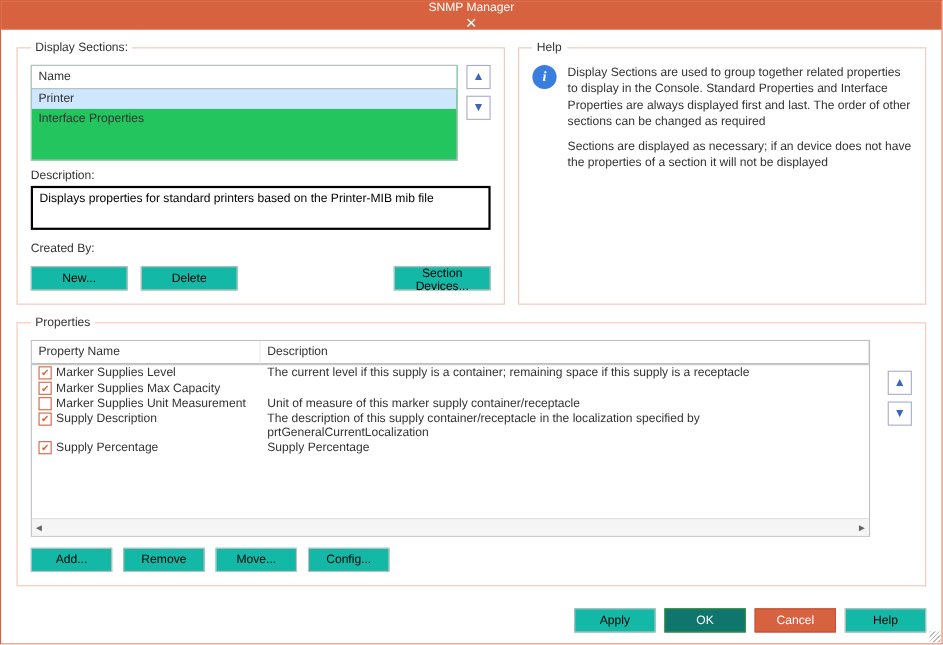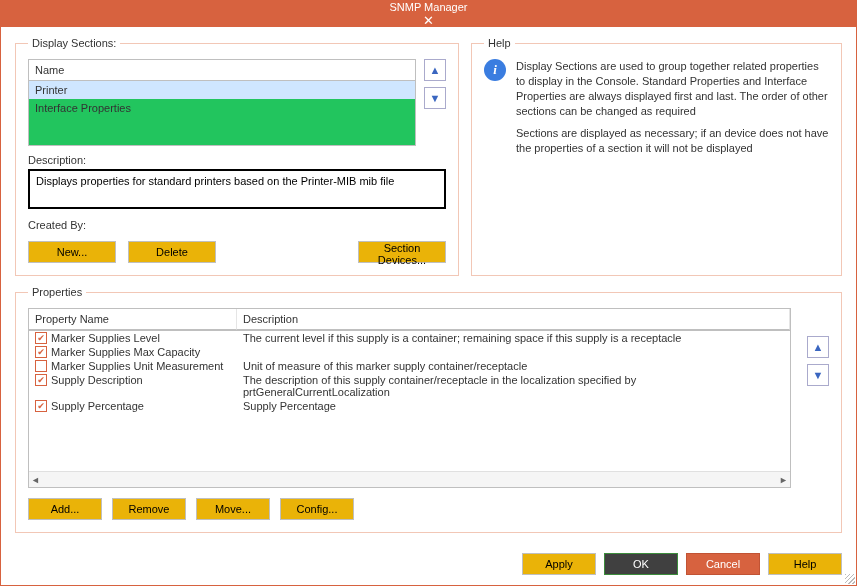--- a/index.html
+++ b/index.html
@@ -17,21 +17,21 @@
 .fs-props { flex: 1; min-height: 200px; display: flex; flex-direction: column; }
 .table-wrap { border: 1px solid #bfbfbf; background: #22c55e; }
 .th { background: #fff; border-bottom: 1px solid #bfbfbf; padding: 4px 6px; font-weight: normal; color: #333; }
 .section-list { height: 64px; overflow: auto; }
 .section-row { padding: 3px 6px; cursor: default; }
 .section-row.selected { background: #cfe6ff; }
 .arrow-col { display: flex; flex-direction: column; gap: 6px; margin-left: 8px; }
 .arrow-btn { width: 22px; height: 22px; border: 1px solid #aac; background: #fff; display: flex; align-items: center; justify-content: center; cursor: pointer; color: #3a66c0; font-size: 11px; }
 .label { font-size: 11px; color: #333; margin: 8px 0 3px; display: block; }
 .desc-box { width: 100%; height: 40px; border: 2px solid #000000; padding: 4px 6px; font-family: inherit; font-size: 11px; resize: none; overflow-y: scroll; }
-.btn { background: #eab308; border: 1px solid #bfbfbf; height: 22px; font-size: 11px; cursor: pointer; padding: 0 8px; }
+.btn { background: #14b8a6; border: 1px solid #bfbfbf; height: 22px; font-size: 11px; cursor: pointer; padding: 0 8px; }
 .btn-row-sections { display: flex; gap: 12px; margin-top: 10px; }
 .btn-row-sections .btn { width: 88px; }
 .btn-row-sections .spacer { flex: 1; }
 .help-body { display: flex; gap: 10px; }
 .help-icon { width: 22px; height: 22px; border-radius: 50%; background: #3a7de0; color: #fff; display: flex; align-items: center; justify-content: center; font-weight: bold; font-size: 13px; font-style: italic; font-family: Georgia, serif; flex-shrink: 0; }
 .help-text { font-size: 11px; color: #333; line-height: 1.35; }
 .help-text p { margin-bottom: 8px; }
 .props-body { display: flex; gap: 8px; flex: 1; }
 .props-table-wrap { flex: 1; border: 1px solid #bfbfbf; background: #fff; display: flex; flex-direction: column; }
 .props-table-wrap .thead { display: flex; border-bottom: 1px solid #bfbfbf; }
@@ -42,21 +42,21 @@
 .prow { display: flex; }
 .prow .c1 { width: 208px; flex-shrink: 0; padding: 1px 6px; display: flex; align-items: flex-start; gap: 4px; }
 .prow .c2 { flex: 1; padding: 1px 6px; }
 .chk { width: 12px; height: 12px; border: 1px solid #d7623f; display: inline-flex; align-items: center; justify-content: center; flex-shrink: 0; font-size: 9px; line-height: 1; }
 .chk.checked::after { content: "✔"; color: #d7623f; }
 .hscroll { height: 16px; border-top: 1px solid #e0e0e0; background: #f5f5f5; display: flex; align-items: center; justify-content: space-between; padding: 0 2px; color: #666; font-size: 9px; }
 .btn-row-props { display: flex; gap: 10px; margin-top: 10px; }
 .btn-row-props .btn { width: 74px; }
 .footer { display: flex; justify-content: flex-end; gap: 8px; padding: 10px 14px; }
 .footer .btn { width: 74px; }
-.btn-primary { background: #404040; border-color: #3c8c3c; color: #fff; }
+.btn-primary { background: #0f766e; border-color: #3c8c3c; color: #fff; }
 .btn-danger { background: #d7623f; border-color: #c15334; color: #fff; }
 .resize-grip { position: absolute; right: 2px; bottom: 2px; width: 10px; height: 10px; background: repeating-linear-gradient(135deg, #bbb 0 1px, transparent 1px 3px); }
 .flexrow { display: flex; align-items: flex-start; }
 </style>
 </head>
 <body>
 
 <div class="window">
   <div class="titlebar">
     <span class="title">SNMP Manager</span>

